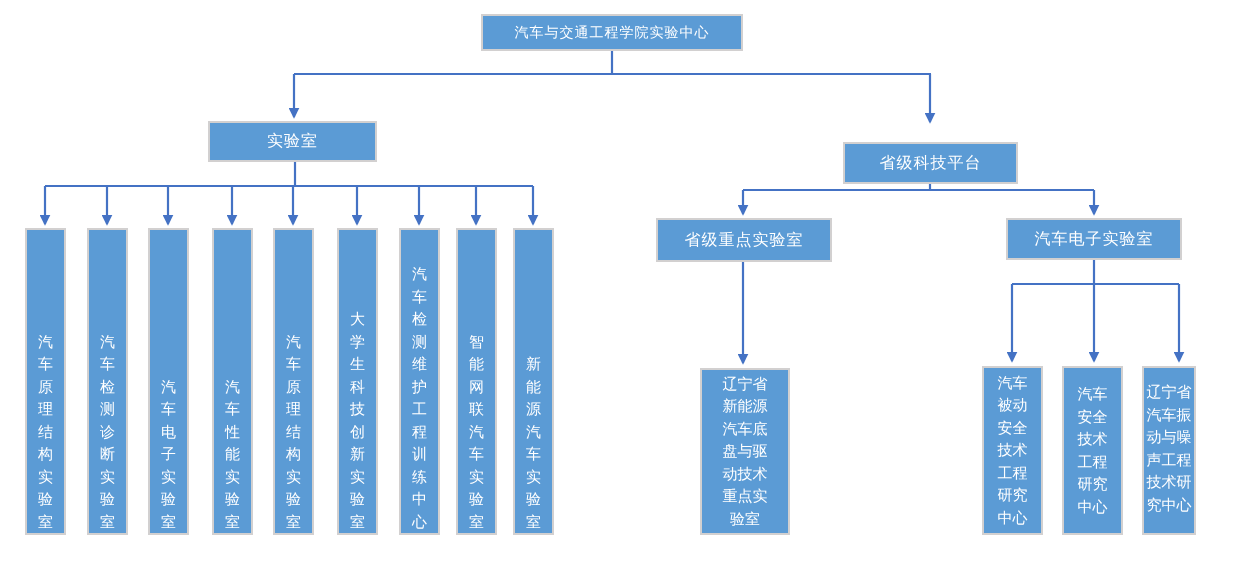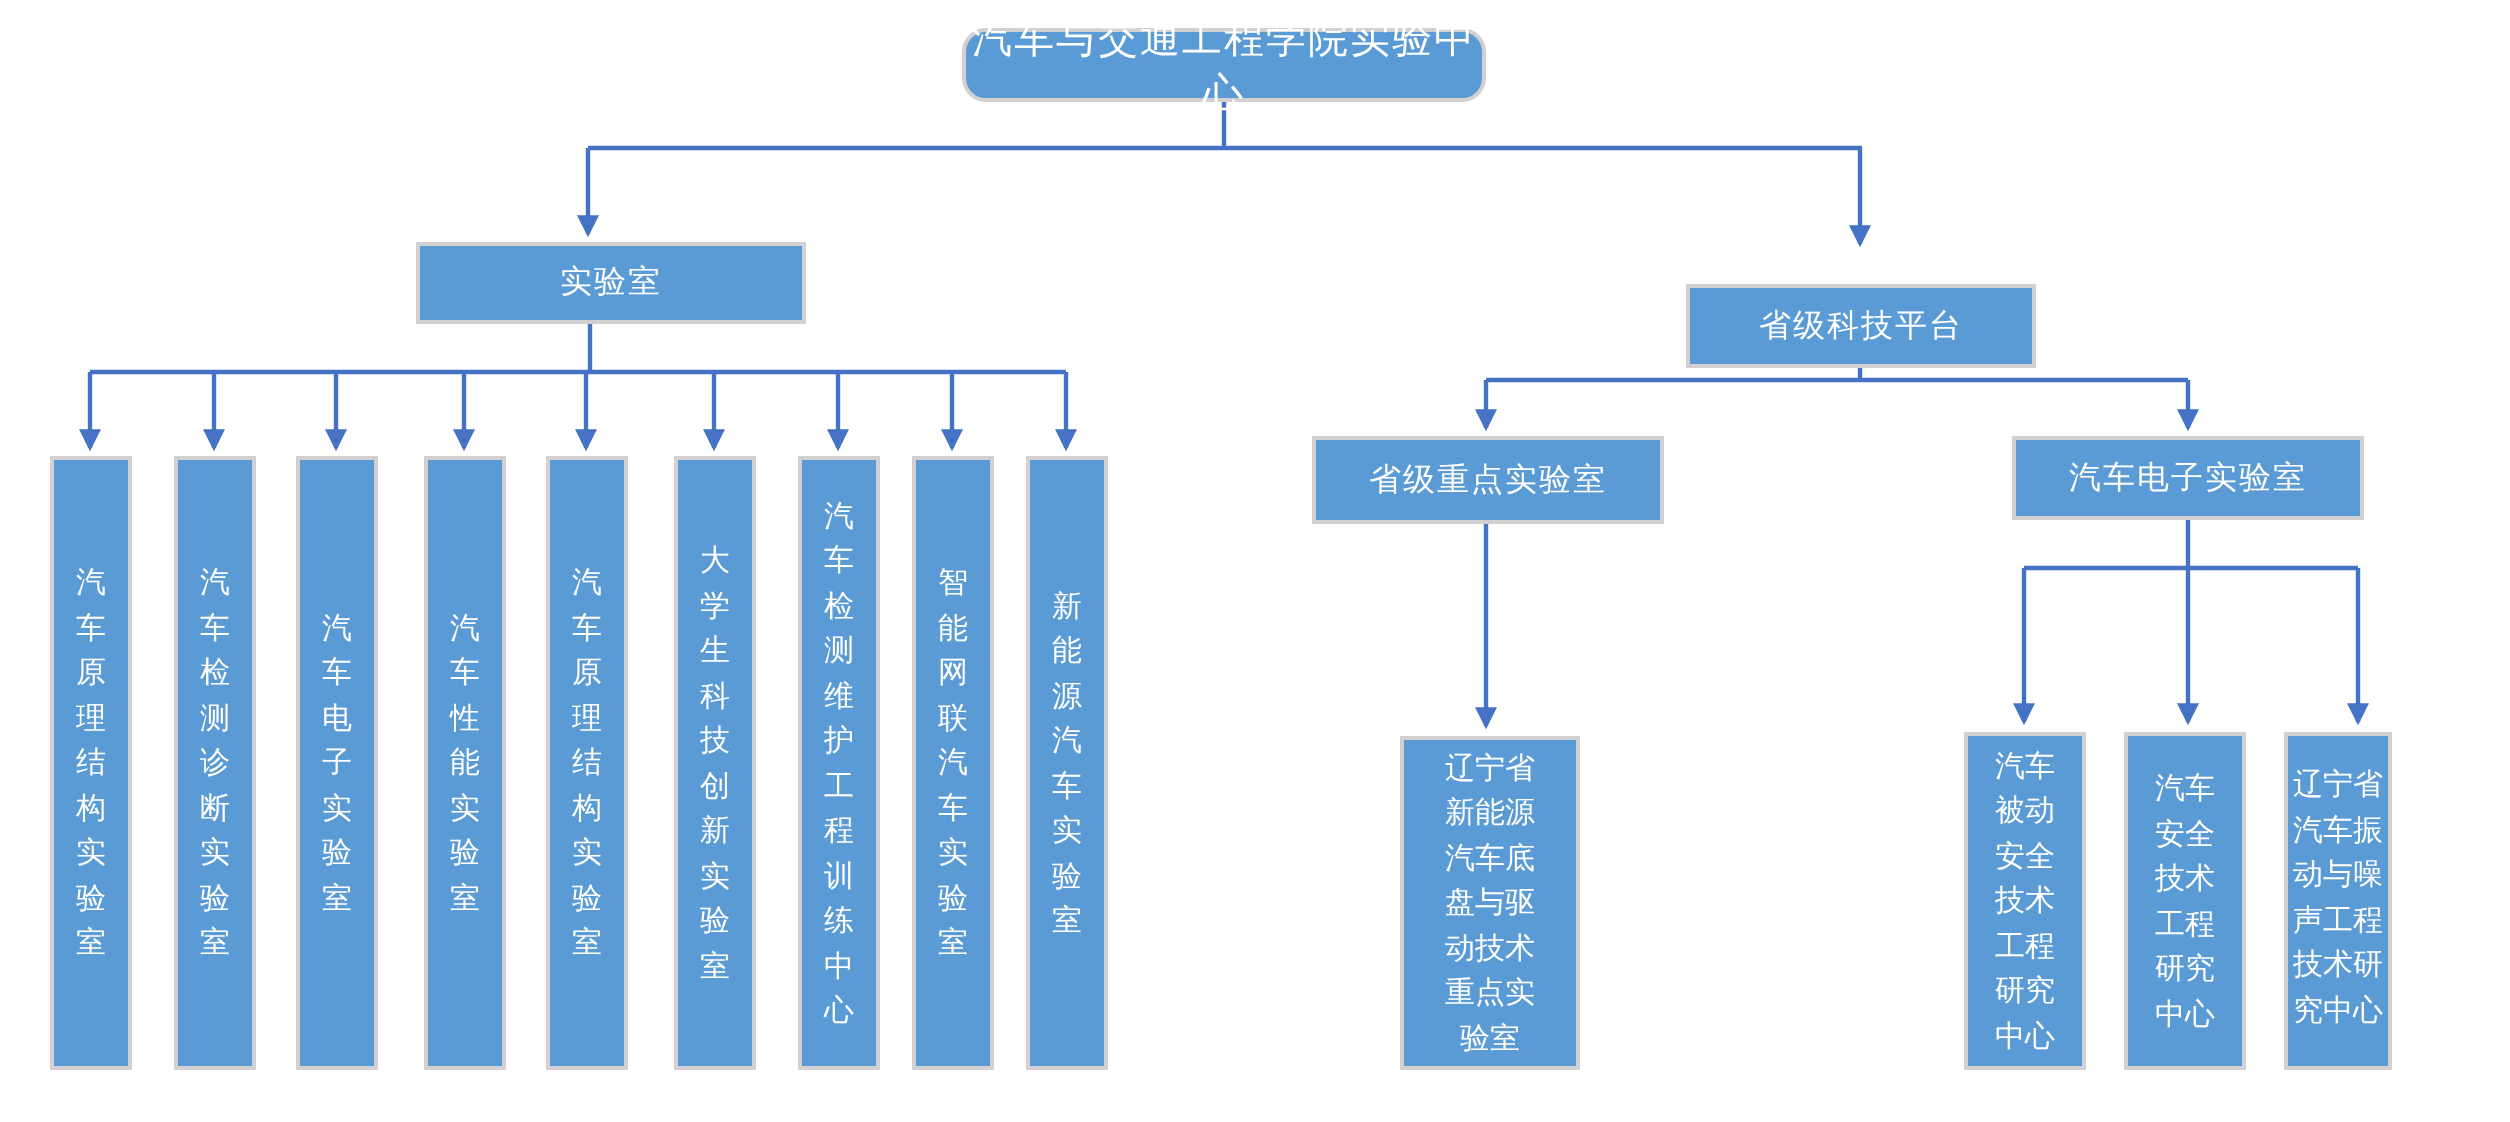--- a/index.html
+++ b/index.html
@@ -31,23 +31,23 @@
     position: absolute;
     background: #5B9BD5;
     border: 2px solid #D2D0D0;
     box-sizing: border-box;
     color: #ffffff;
     display: flex;
     align-items: center;
     justify-content: center;
     text-align: center;
   }
-  .node.h1 { font-size: 20px; letter-spacing: 1px; border-radius: 12px; }
+  .node.h1 { font-size: 14px; letter-spacing: 1px; }
   .node.h2 { font-size: 16px; letter-spacing: 1px; }
-  .vcol { top: 228px; width: 41px; height: 307px; }
+  .vcol { top: 228px; width: 41px; height: 307px; align-items: flex-end; }
   .vcol .wrap, .blk .wrap {
     display: block;
     word-break: break-all;
     line-height: 1.5;
     font-size: 15px;
     text-align: center;
   }
   .vcol .wrap { width: 1.2em; }
   .blk .wrap3 { width: 3.3em; }
   .blk .wrap2 { width: 2.3em; }
@@ -92,21 +92,21 @@
     <path class="ln" d="M1012,284 H1179"></path>
     <path class="ln" d="M1012,284 V361" marker-end="url(#arw)"></path>
     <path class="ln" d="M1094,284 V361" marker-end="url(#arw)"></path>
     <path class="ln" d="M1179,284 V361" marker-end="url(#arw)"></path>
   </svg>
 
   <div class="node h1" style="left:481px; top:14px; width:262px; height:37px;">
     <span>汽车与交通工程学院实验中心</span>
   </div>
 
-  <div class="node h2" style="left:208px; top:121px; width:195px; height:41px;">
+  <div class="node h2" style="left:208px; top:121px; width:169px; height:41px;">
     <span>实验室</span>
   </div>
   <div class="node h2" style="left:843px; top:126px; width:175px; height:42px;margin-top:16px;">
     <span>省级科技平台</span>
   </div>
 
   <div class="node vcol" style="left:25px;">
     <span class="wrap">汽车原理结构实验室</span>
   </div>
   <div class="node vcol" style="left:87px;">

